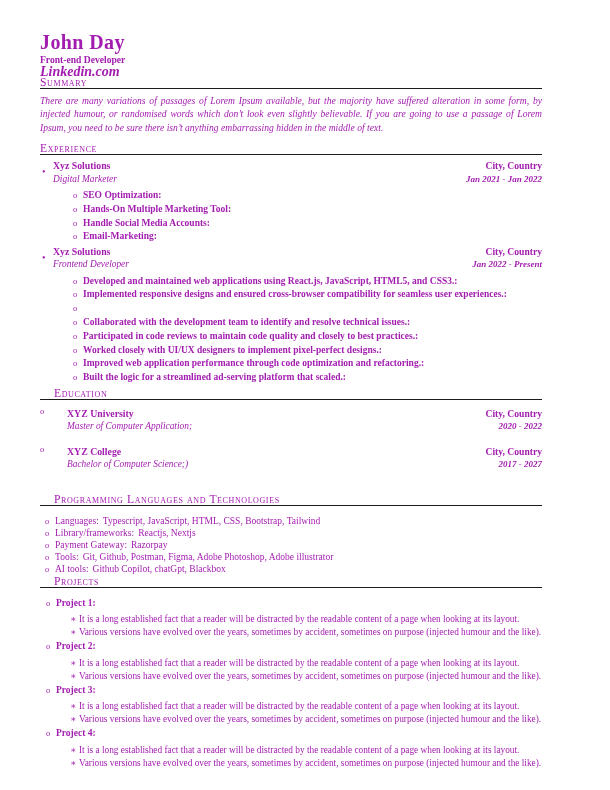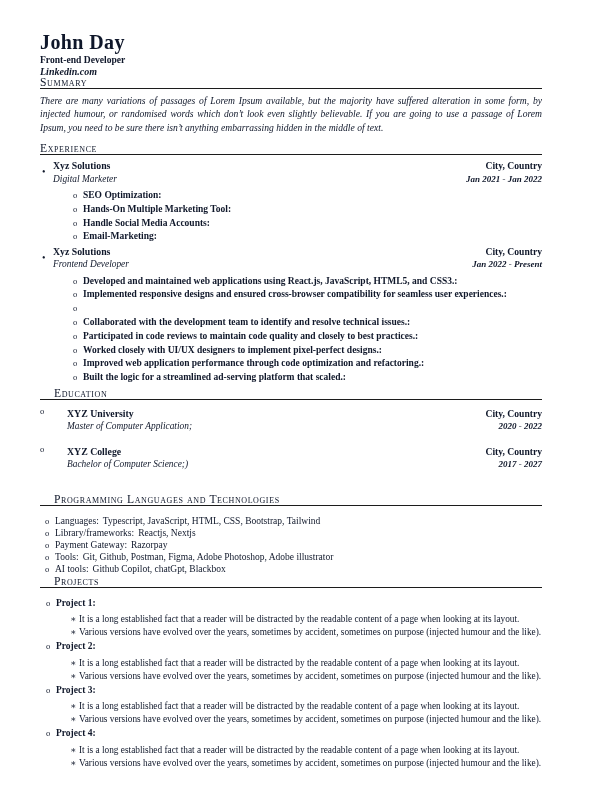--- a/index.html
+++ b/index.html
@@ -1,25 +1,25 @@
 <!DOCTYPE html>
 <html><head>
 <meta charset="utf-8">
 <style>
   html,body { margin:0; padding:0; background:#ffffff; }
   .page {
     position:relative; width:574px; height:790px; background:#fff;
     box-sizing:border-box; padding:28px 32px 0 40px; overflow:hidden;
-    font-family:"Liberation Serif","DejaVu Serif",serif; color:#0f172a;
+    font-family:"Liberation Serif","DejaVu Serif",serif; color:#a21caf;
   }
   
   .hdr { position:relative; }
   .name { margin:2px 0 0 0; font-size:20px; font-weight:700; line-height:24px; letter-spacing:0.4px; }
   .job-title { font-size:9.6px; font-weight:700; line-height:11px; }
-  .link { font-size:10px; font-weight:700; font-style:italic; line-height:11px; margin-top:1px; }
+  .link { font-size:14px; font-weight:700; font-style:italic; line-height:11px; margin-top:1px; }
   .contact { position:absolute; top:10px; right:-9px; text-align:right; font-size:9.6px; font-weight:700; }
   .contact .mobile { margin-top:14px; }
   
   .sec-h {
     margin:0; font-size:11.6px; font-weight:400; font-variant:small-caps;
     letter-spacing:0.6px; line-height:10px; border-bottom:1.5px solid #1c1c1c;
   }
   .sec-h.indent { text-indent:14px; }
   
   .sec-summary { margin-top:1px; }

